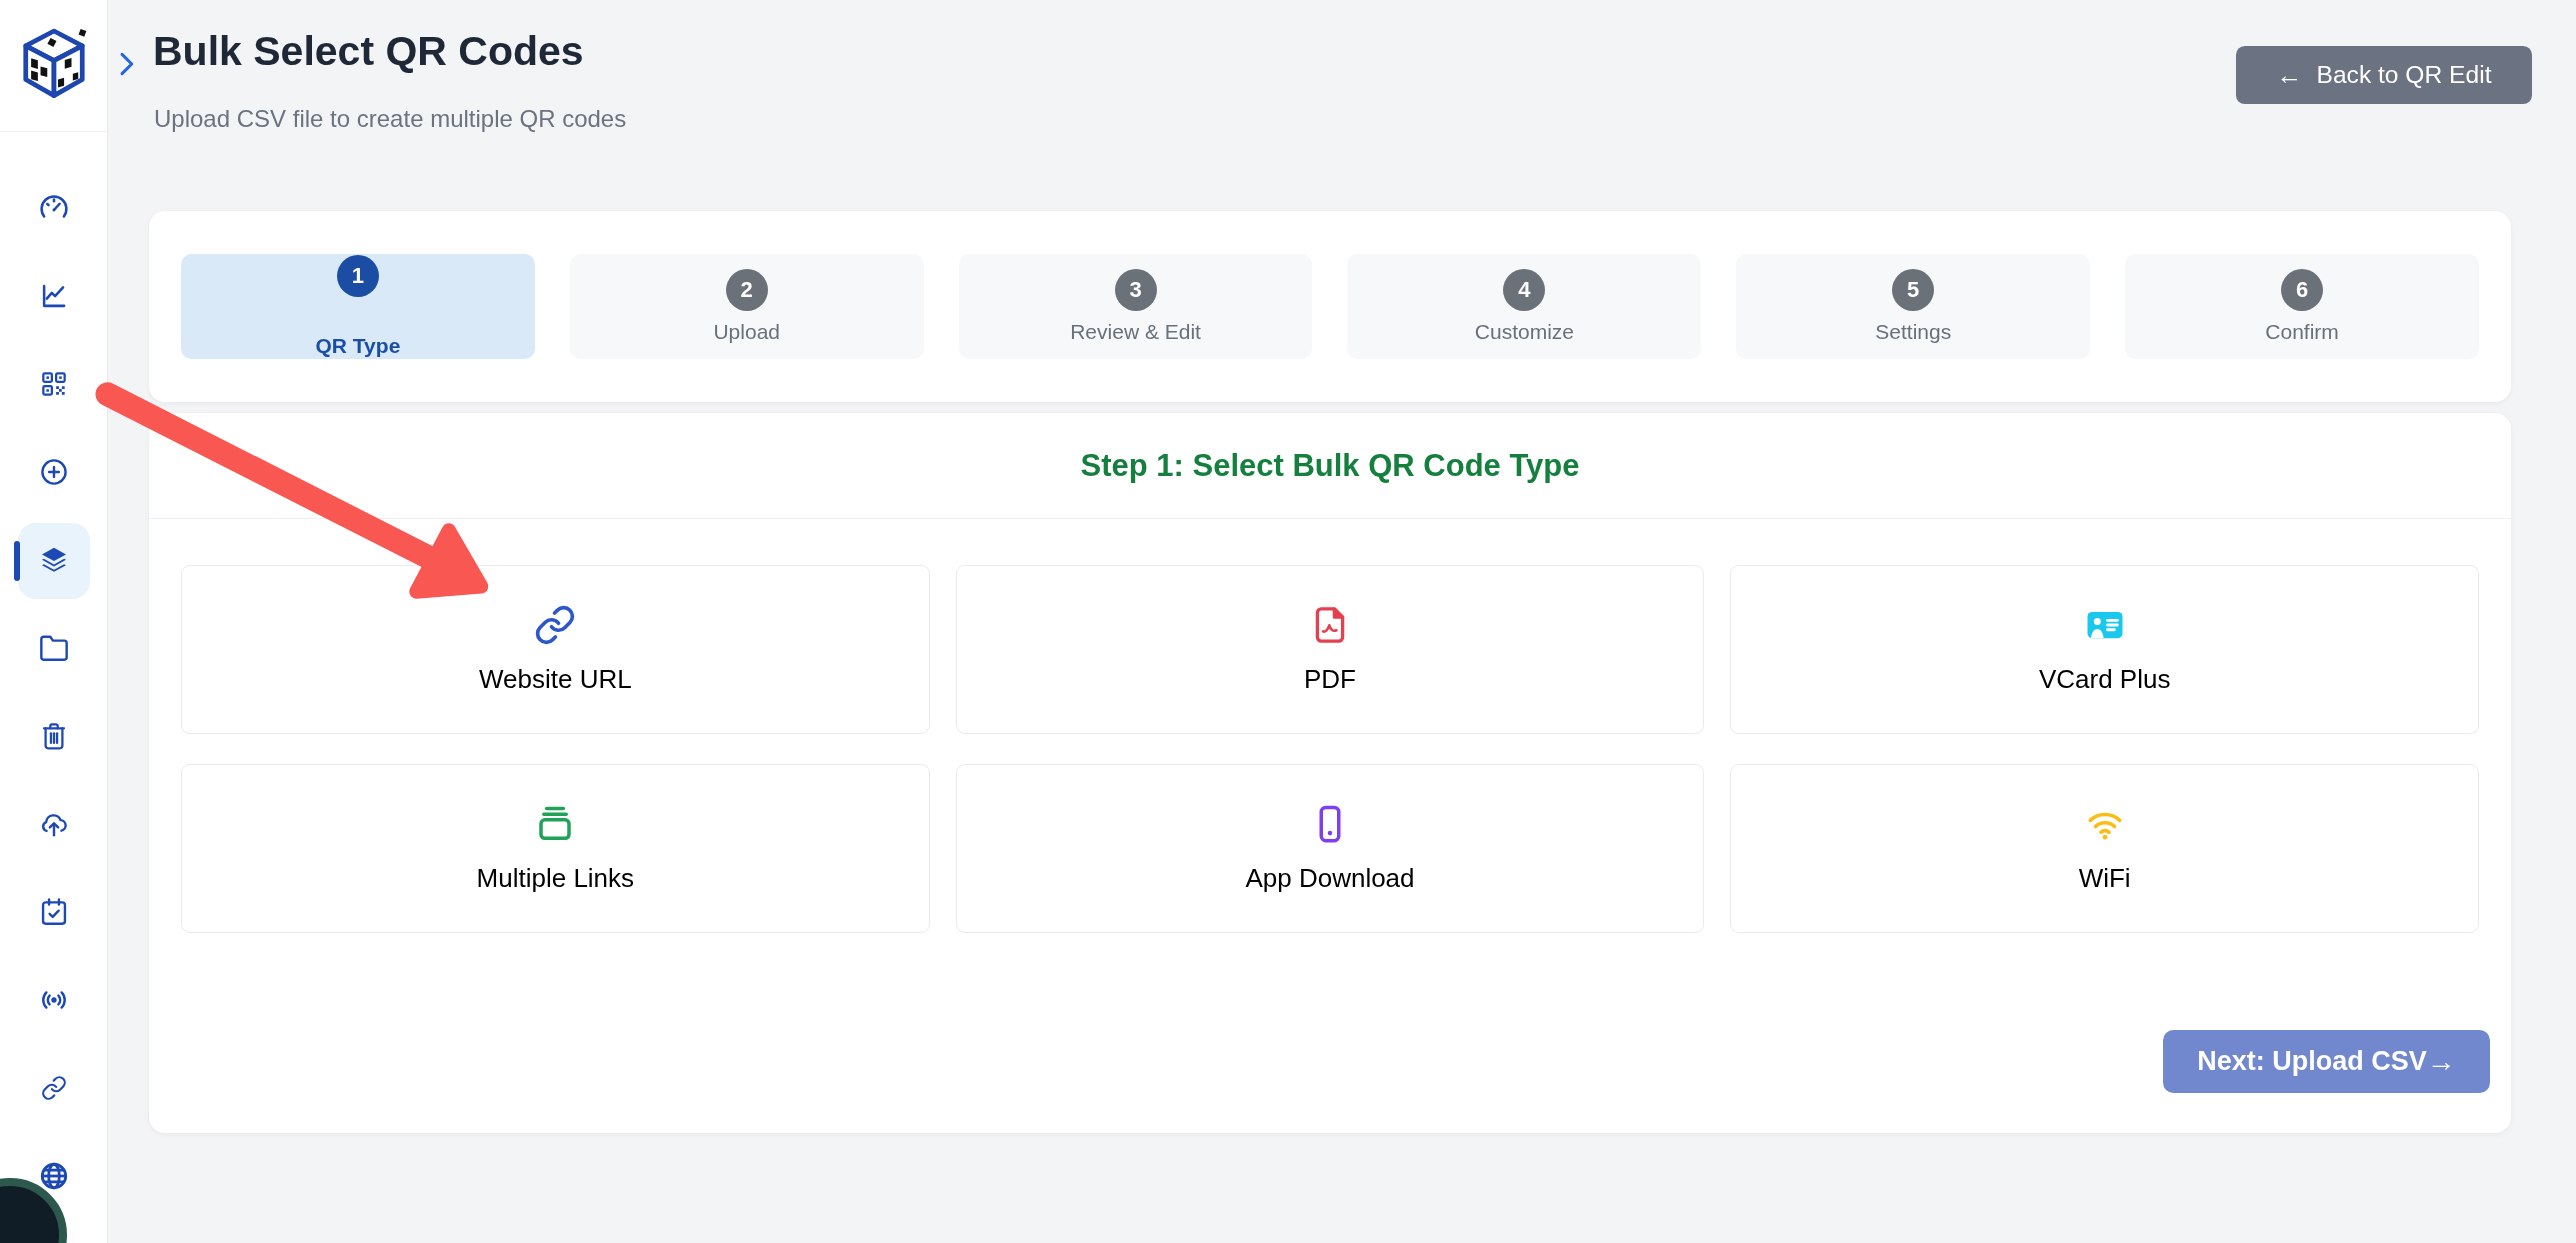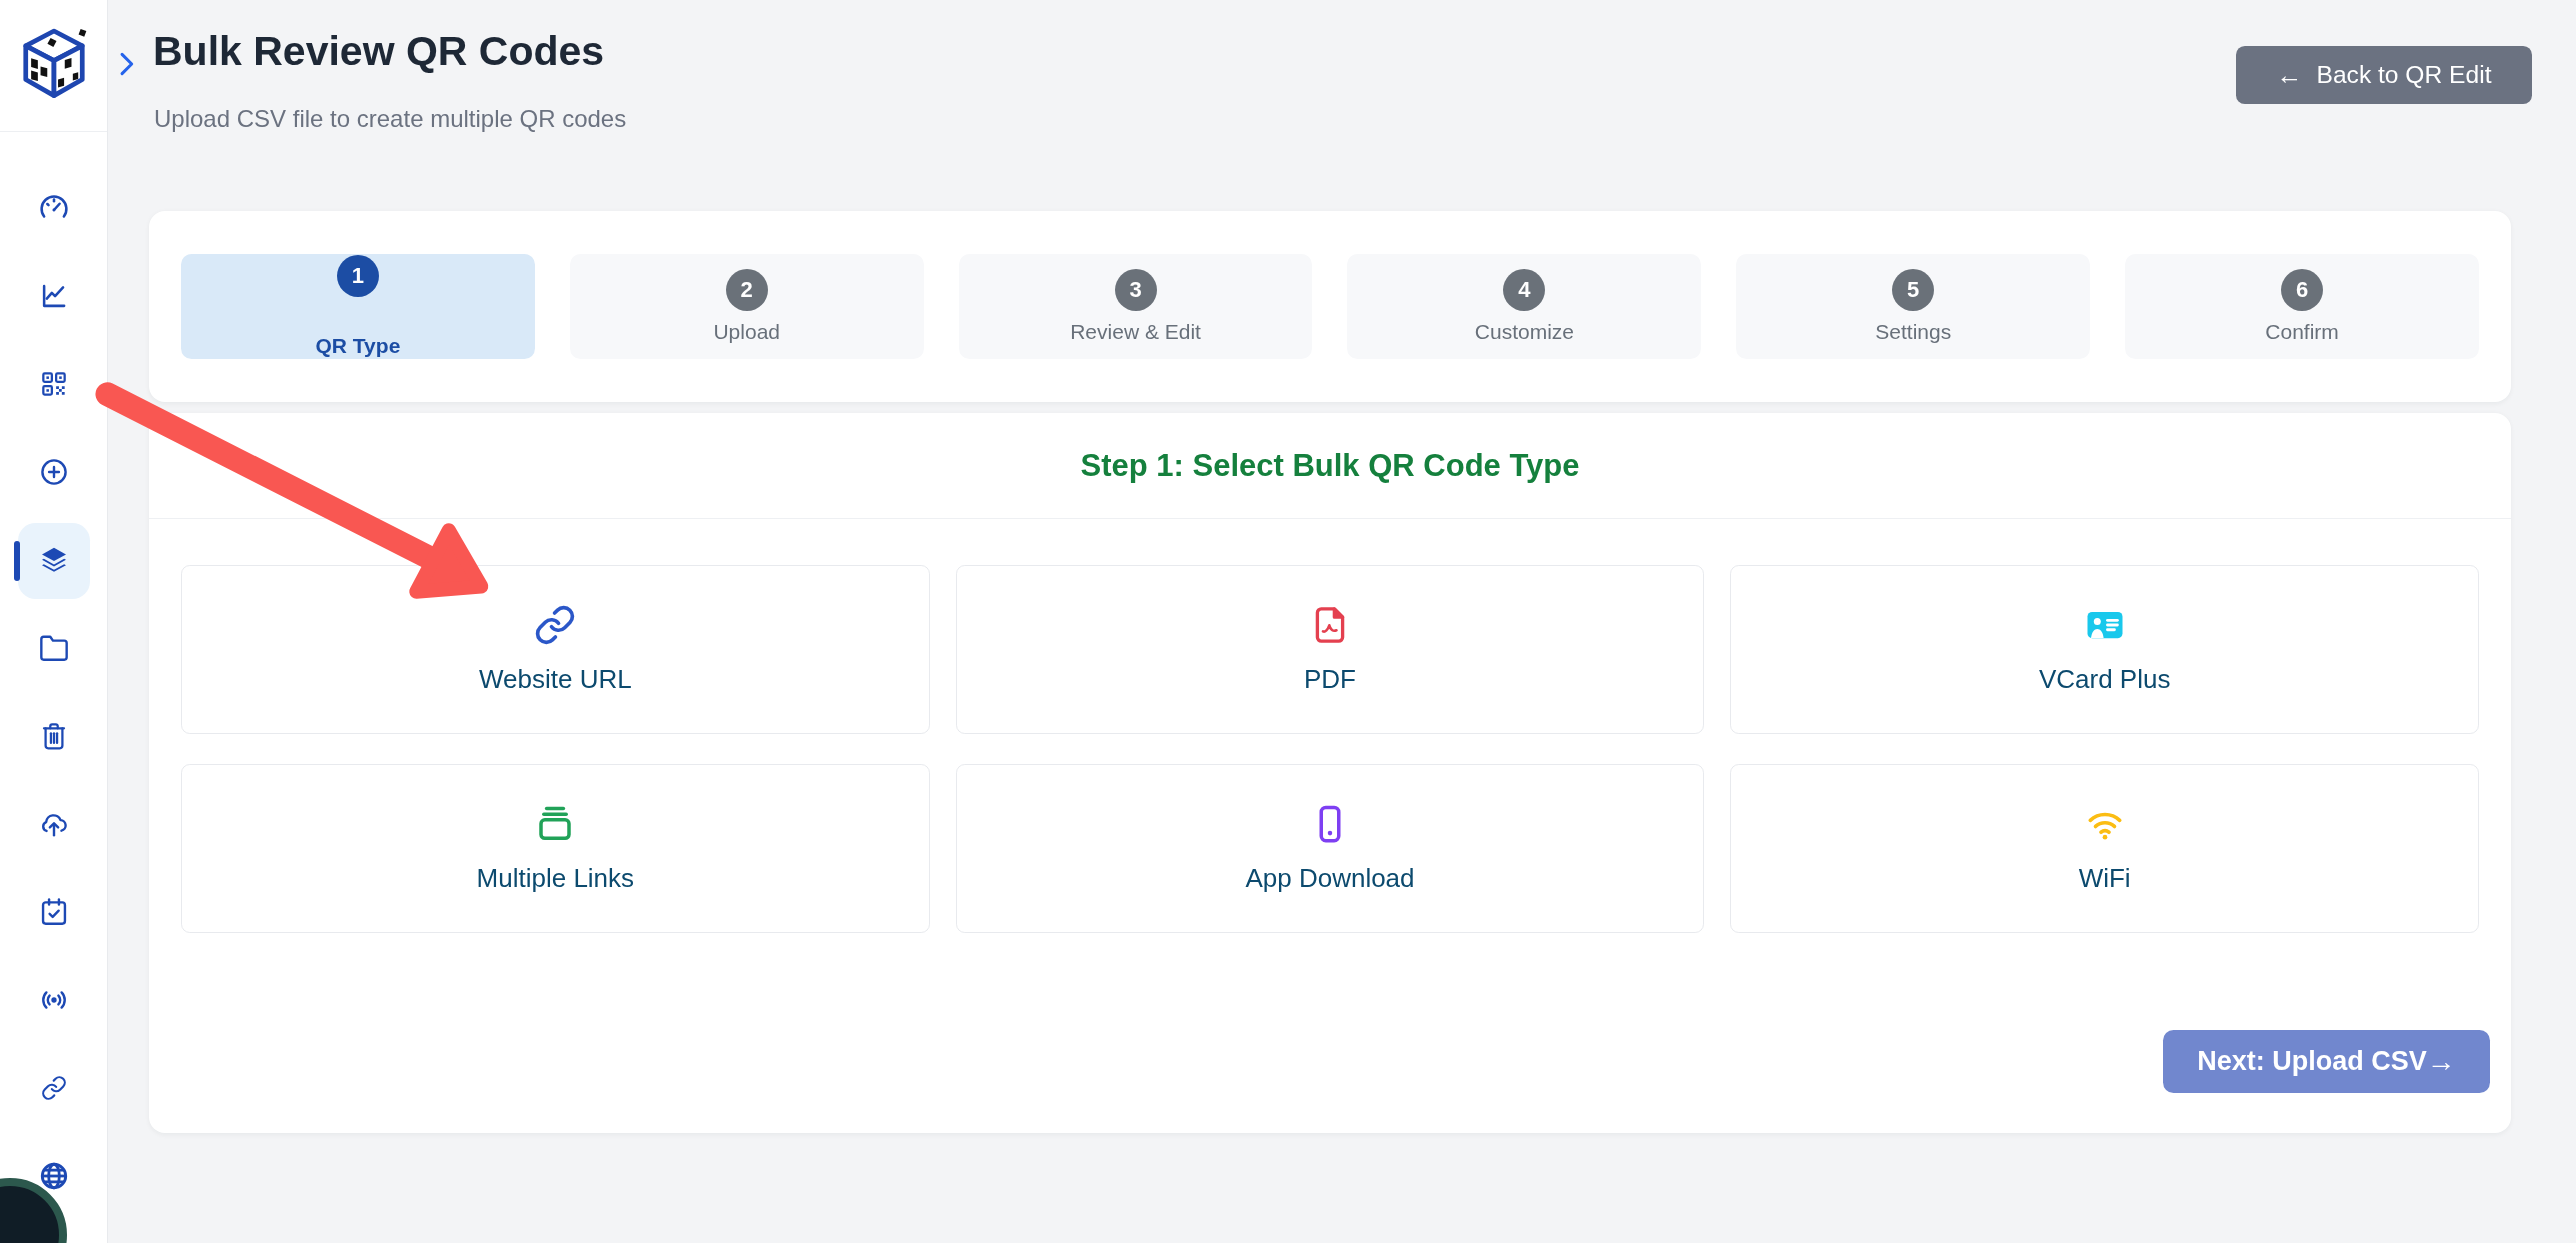--- a/index.html
+++ b/index.html
@@ -49,21 +49,21 @@
              border-radius:16px;box-shadow:0 1.8px 5.3px rgba(23,31,45,.05);}
   .main-heading{position:absolute;left:0;top:0;width:100%;height:106px;display:flex;align-items:center;
              justify-content:center;font-size:31px;font-weight:700;color:#15803d;
              border-bottom:0.9px solid #eef0f3;box-sizing:border-box;}
   .type-grid{position:absolute;left:32px;right:32px;top:152px;display:grid;
              grid-template-columns:repeat(3,1fr);gap:30px 26px;}
   .type-card{height:169px;border:1.8px solid #e8eaee;border-radius:8.8px;background:#fff;display:flex;
              flex-direction:column;align-items:center;justify-content:center;gap:17.6px;
              box-sizing:border-box;cursor:pointer;}
   .type-icon svg{width:42px;height:42px;display:block;}
-  .type-label{font-size:26px;color:#0c4a6e;}
+  .type-label{font-size:26px;color:#000000;}
   .next-btn{position:absolute;right:21px;bottom:40px;width:327px;height:63px;background:#7187ce;
             border:none;border-radius:10.5px;color:#fff;font-size:27px;font-weight:700;display:flex;
             align-items:center;justify-content:center;cursor:pointer;
             font-family:"Liberation Sans",sans-serif;}
   .next-arrow{font-size:29px;font-weight:400;line-height:1;}
 
   
   .arrow-overlay{position:absolute;left:0;top:0;width:2576px;height:1243px;pointer-events:none;z-index:40;}
 </style>
 </head>
@@ -227,21 +227,21 @@
   </div>
 
   <div class="corner-blob"></div>
 
   <span class="collapse-chevron">
     <svg width="33" height="40" viewBox="0 0 24 24" fill="none" stroke="#2563eb" stroke-width="2.2" stroke-linecap="round" stroke-linejoin="round">
       <polyline points="9.5 5 16.5 12 9.5 19"></polyline>
     </svg>
   </span>
 
-  <h1 class="page-title" style="margin:0;">Bulk Review QR Codes</h1>
+  <h1 class="page-title" style="margin:0;">Bulk Select QR Codes</h1>
   <div class="page-subtitle">Upload CSV file to create multiple QR codes</div>
 
   <div class="back-btn">
     <span class="back-arrow">←</span>
     <span>Back to QR Edit</span>
   </div>
 
   <div class="stepper-card">
 
     <div class="step active">

